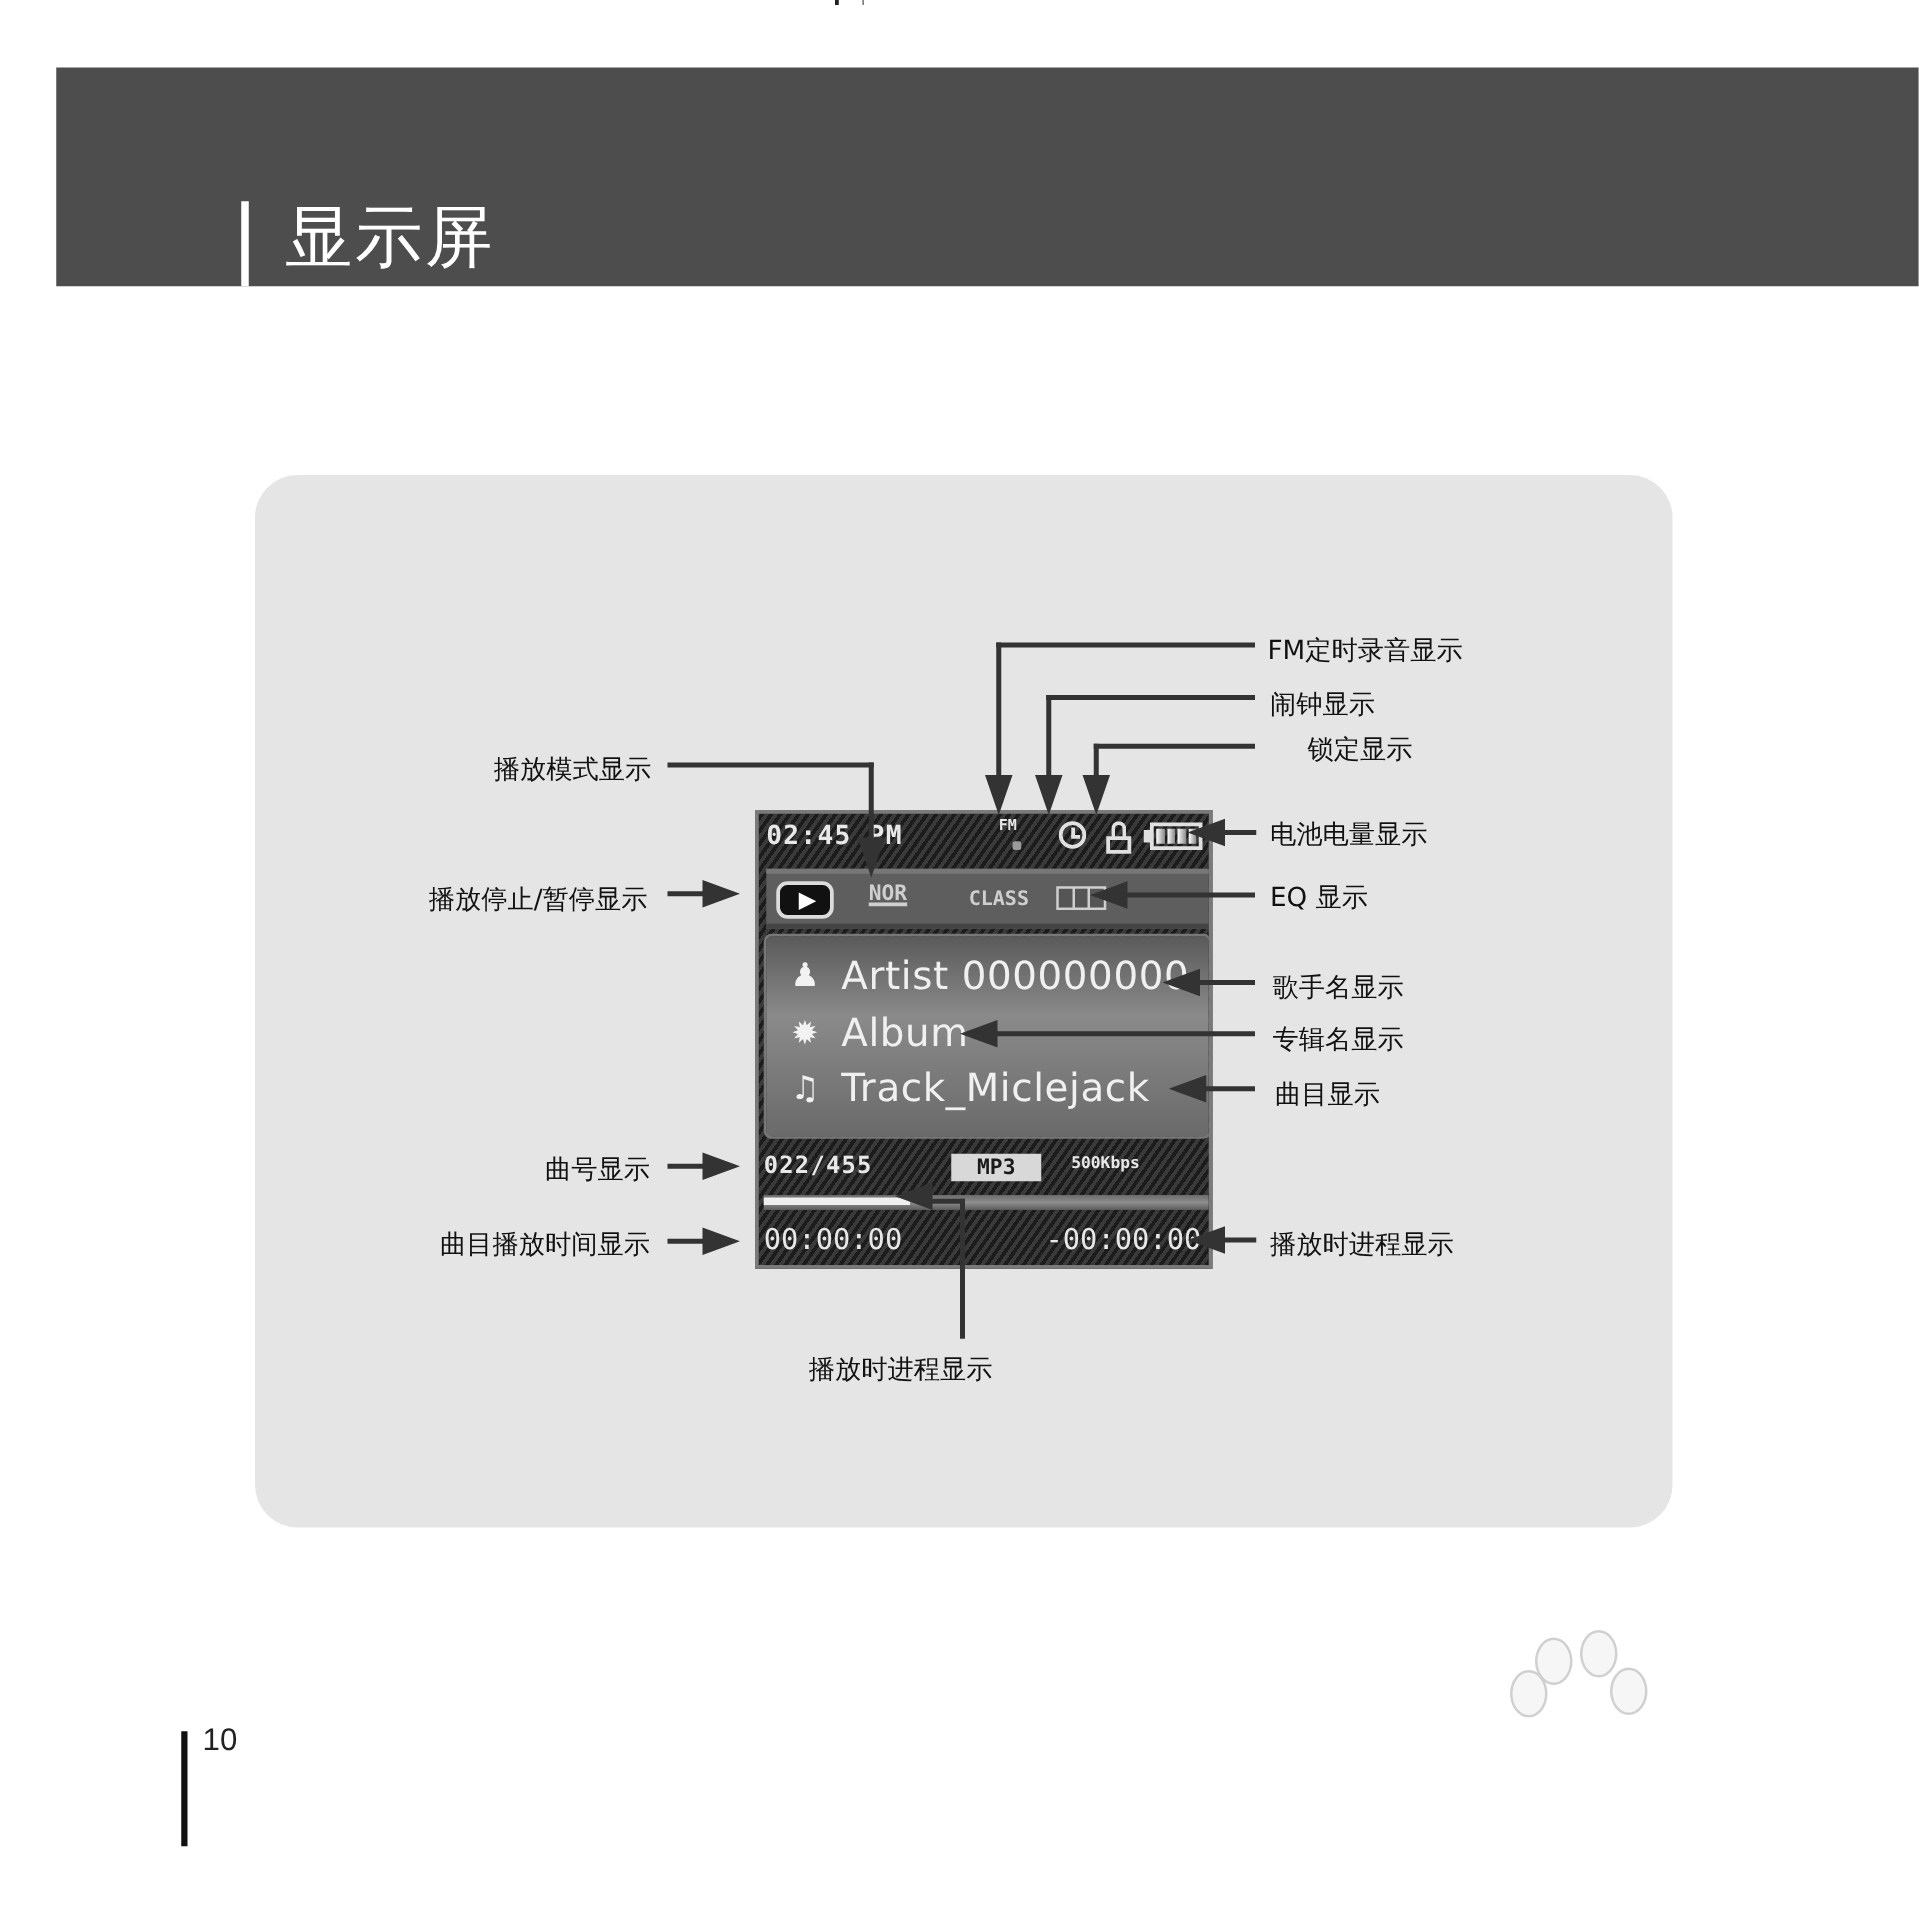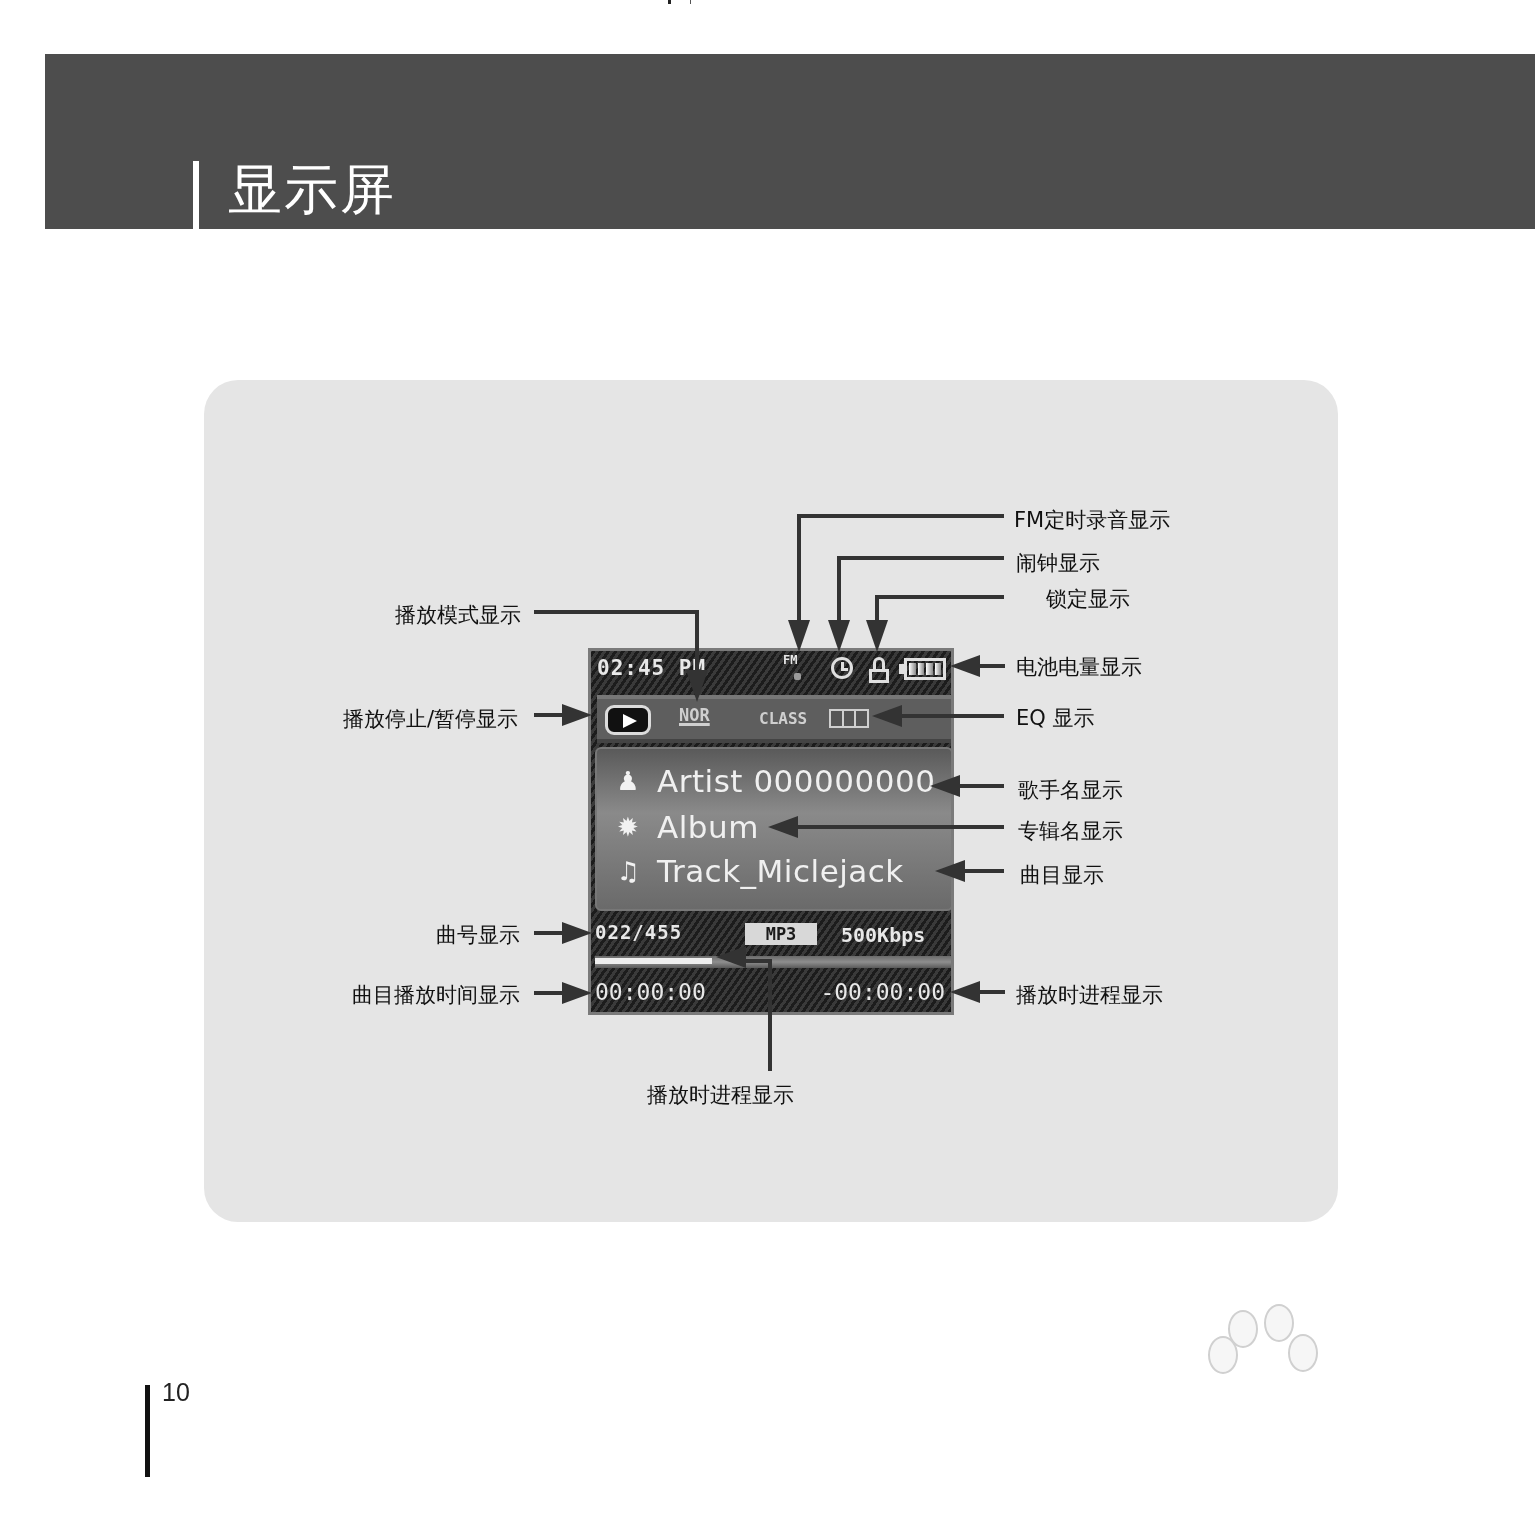--- a/index.html
+++ b/index.html
@@ -9,21 +9,21 @@
   .top-tick { position: absolute; left: 668px; top: 0; width: 3px; height: 4px; background: #222; }
   .top-tick2 { position: absolute; left: 690px; top: 0; width: 1px; height: 4px; background: #555; }
 
   .header-band { position: absolute; left: 45px; top: 54px; width: 1490px; height: 175px; background: #4d4d4d; }
   .header-bar { position: absolute; left: 193px; top: 161px; width: 6px; height: 68px; background: #ffffff; }
   .header-title { position: absolute; left: 228px; top: 150px; font-size: 54px; color: #ffffff; letter-spacing: 2px; font-weight: normal; line-height: 80px; }
 
   .panel { position: absolute; left: 204px; top: 380px; width: 1134px; height: 842px; background: #e5e5e5; border-radius: 34px; }
 
   
-  .screen { position: absolute; left: 588px; top: 648px; width: 366px; height: 367px; background: #2a2a2a; border: 3px solid #7a7a7a;
+  .screen { position: absolute; left: 604px; top: 648px; width: 366px; height: 367px; background: #2a2a2a; border: 3px solid #7a7a7a;
     background-image: repeating-linear-gradient(-55deg, #1c1c1c 0px, #1c1c1c 3px, #3a3a3a 3px, #3a3a3a 6px); overflow: hidden; padding-left: 16px; }
   .pix { font-family: "DejaVu Sans Mono", "Liberation Mono", monospace; color: #e8e8e8; font-weight: bold; position: absolute; white-space: nowrap; }
   .clock { left: 6px; top: 5px; font-size: 21px; letter-spacing: 1px; }
   .fm-icon { left: 192px; top: 4px; font-size: 12px; text-align: left; line-height: 11px; }
   .fm-dot { position: absolute; left: 203px; top: 22px; width: 7px; height: 7px; background: #9a9a9a; border-radius: 2px; }
   .alarm-icon { position: absolute; left: 240px; top: 6px; width: 22px; height: 22px; border: 3px solid #e0e0e0; border-radius: 50%; }
   .alarm-icon::after { content: ""; position: absolute; left: 7px; top: 2px; width: 3px; height: 8px; background: #e0e0e0; }
   .alarm-icon::before { content: ""; position: absolute; left: 7px; top: 8px; width: 7px; height: 3px; background: #e0e0e0; }
   .lock-icon { position: absolute; left: 278px; top: 18px; width: 20px; height: 14px; border: 3px solid #e0e0e0; }
   .lock-shackle { position: absolute; left: 282px; top: 6px; width: 12px; height: 14px; border: 3px solid #e0e0e0; border-bottom: none; border-radius: 6px 6px 0 0; }
@@ -40,21 +40,21 @@
   .eq-box span { flex: 1; background: #555; }
 
   .info-box { position: absolute; left: 4px; top: 96px; width: 358px; height: 164px; border-radius: 6px;
     background: linear-gradient(180deg, #5a5a5a 0%, #8a8a8a 40%, #6a6a6a 100%); border: 2px solid #777; }
   .info-row { position: absolute; left: 16px; display: flex; align-items: center; gap: 14px; }
   .info-icon { width: 30px; height: 34px; display: flex; align-items: center; justify-content: center; color: #f2f2f2; font-size: 26px; font-family: "DejaVu Sans", sans-serif; }
   .info-text { font-family: "DejaVu Sans", "Liberation Sans", sans-serif; color: #f0f0f0; font-size: 31px; letter-spacing: 0.5px; }
 
   .track-count { left: 4px; top: 270px; font-size: 19px; letter-spacing: 1px; }
   .format-badge { position: absolute; left: 154px; top: 272px; width: 72px; height: 22px; background: #d8d8d8; color: #1a1a1a; font-family: "DejaVu Sans Mono", monospace; font-weight: bold; font-size: 17px; text-align: center; line-height: 22px; }
-  .bitrate { left: 250px; top: 272px; font-size: 20px; }
+  .bitrate { left: 250px; top: 272px; font-size: 13px; }
   .progress-track { position: absolute; left: 4px; top: 305px; width: 356px; height: 12px; background: linear-gradient(180deg, #6a6a6a, #8e8e8e, #5a5a5a); }
   .progress-fill { position: absolute; left: 0; top: 2px; height: 6px; background: #eeeeee; }
   .elapsed { left: 4px; top: 328px; font-size: 23px; font-weight: normal; }
   .remaining { right: 6px; top: 328px; font-size: 23px; font-weight: normal; }
 
   
   .callout { position: absolute; font-size: 21px; color: #111; white-space: nowrap; line-height: 26px; }
   .line { position: absolute; background: #333; }
   .arrow-right { position: absolute; width: 0; height: 0; border-left: 30px solid #333; border-top: 11px solid transparent; border-bottom: 11px solid transparent; }
   .arrow-left { position: absolute; width: 0; height: 0; border-right: 30px solid #333; border-top: 11px solid transparent; border-bottom: 11px solid transparent; }

